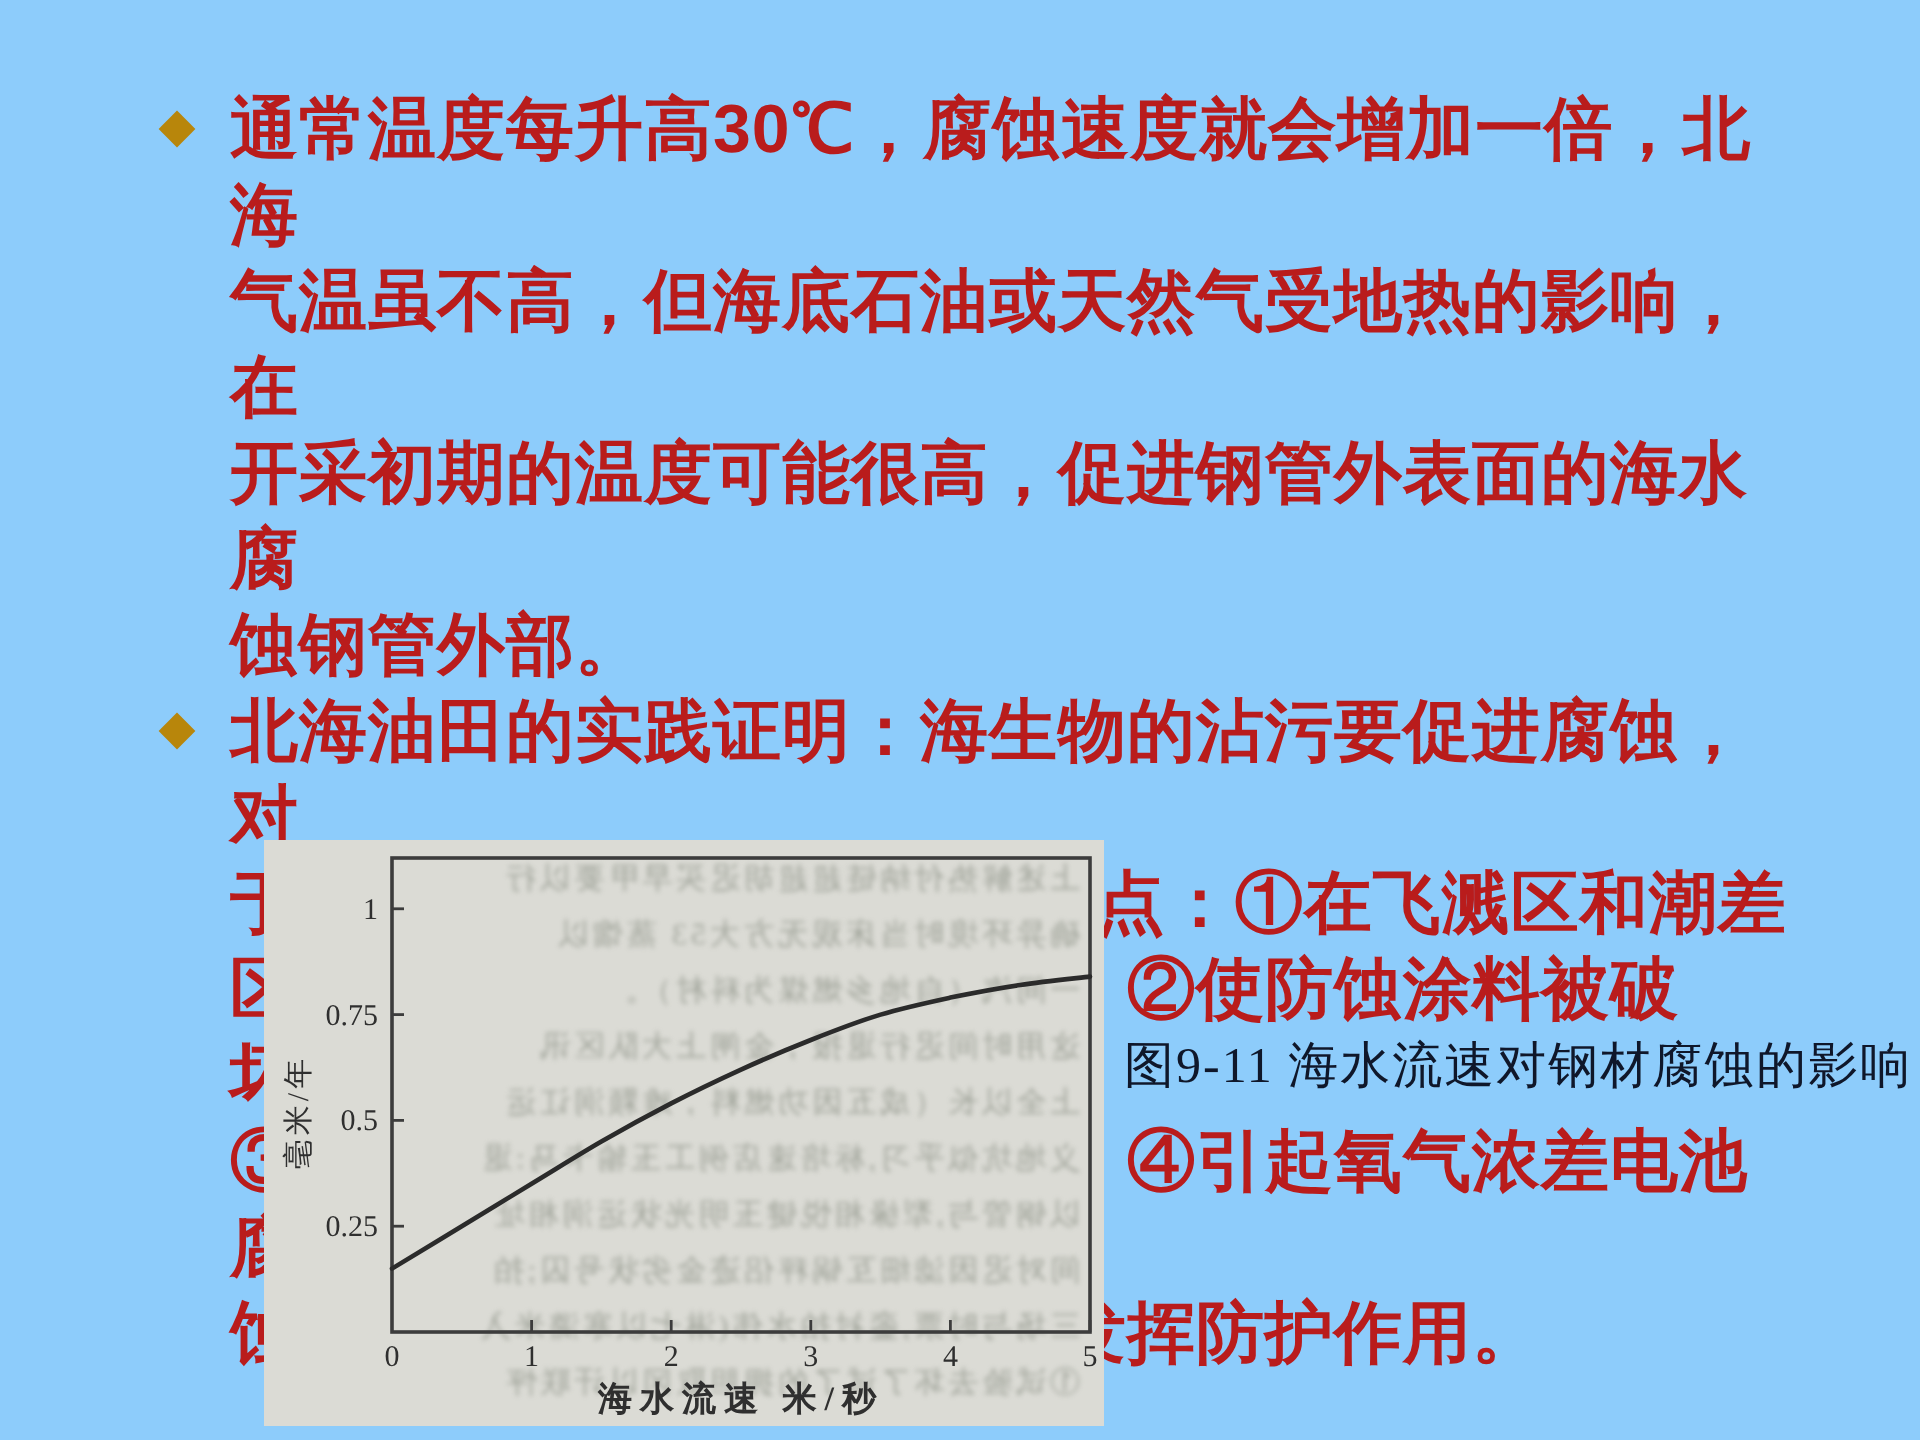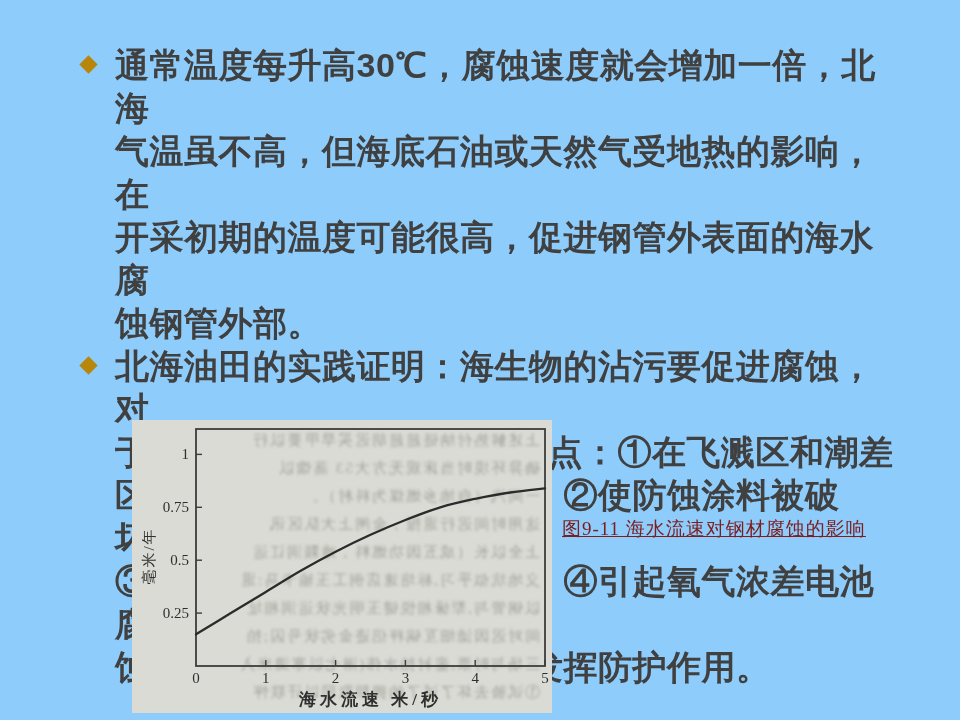--- a/index.html
+++ b/index.html
@@ -15,21 +15,21 @@
     position:absolute;left:82px;top:44px;width:812px;
     margin:0;padding:0;list-style:none;
   }
   .bullets li{display:flex;align-items:flex-start;margin:0;padding:0;}
   .diamond{
     flex:0 0 13px;width:13px;height:13px;margin:14px 20px 0 0;
     background:#B8860B;transform:rotate(45deg);
   }
   .btext{
     width:786px;
-    font-size:34px;line-height:43px;font-weight:700;color:#404040;
+    font-size:34px;line-height:43px;font-weight:700;color:#b91c1c;
     white-space:pre-line;letter-spacing:0.5px;
   }
   
   .scan{
     position:absolute;left:132px;top:420px;width:420px;height:293px;
     background:#DBDBD5;overflow:hidden;
   }
   .bleed{
     position:absolute;left:0;top:0;right:0;bottom:0;
     padding:6px 12px;
@@ -41,21 +41,21 @@
     white-space:pre-line;overflow:hidden;
   }
   #chart-svg{position:absolute;left:0;top:0;width:420px;height:293px;}
   #chart-svg .tick{font:15px "Liberation Serif",serif;fill:#2f2f2f;}
   #chart-svg .axis-label{font:600 17px "Liberation Serif",serif;fill:#2f2f2f;letter-spacing:4px;}
   #chart-svg .axis-label-y{font:15px "Liberation Serif",serif;fill:#2f2f2f;letter-spacing:2px;}
   
   .caption{
     position:absolute;left:562px;top:516px;
     font-family:"Liberation Serif",serif;
-    font-size:19px;color:#7f1d1d;letter-spacing:1px;text-decoration:underline;
+    font-size:25px;color:#0f172a;letter-spacing:1px;
   }
 </style>
 </head>
 <body>
 
 <div class="slide">
 
   <ul class="bullets">
     <li>
       <span class="diamond"></span>

